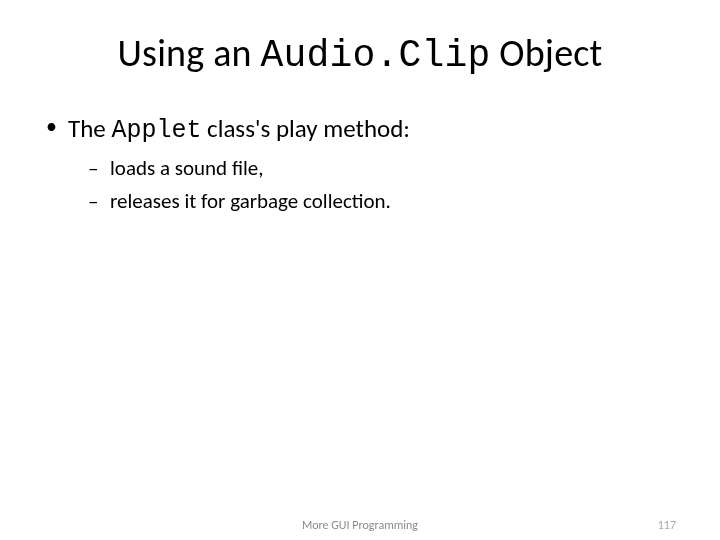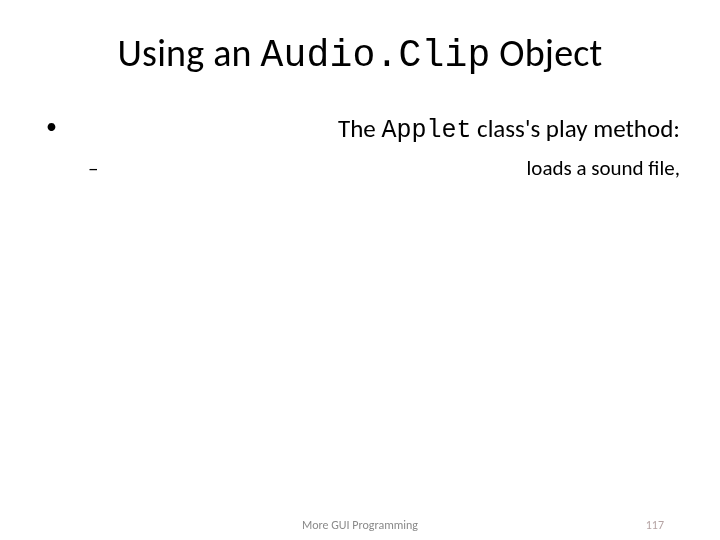--- a/index.html
+++ b/index.html
@@ -30,21 +30,20 @@
   ul.body {
     list-style: none;
     font-size: 25px;
     line-height: 1.25;
     margin-left: 2px;
   }
   ul.body > li {
     position: relative;
     padding-left: 26px;
     margin-bottom: 10px;
-    text-align: right;
   }
   ul.body > li::before {
     content: "•";
     position: absolute;
     left: 4px;
     top: 0;
     font-size: 22px;
   }
   ul.sub {
     list-style: none;
@@ -73,39 +72,40 @@
     font-size: 12px;
     color: #8a8a8a;
   }
   .footer-center {
     position: absolute;
     left: 50%;
     transform: translateX(-50%);
   }
   .footer-right {
     position: absolute;
-    right: 56px;
+    right: 44px;
     color: #b5a3a3;
   }
 </style>
 </head>
 <body>
 
 <div class="slide">
 
   <h1 class="title">
     <span>Using an </span><span class="mono">Audio.Clip</span><span> Object</span>
   </h1>
 
   <ul class="body">
 
     <li>
       <span>The </span><span class="mono">Applet</span><span> class's play method:</span>
       <ul class="sub">
         <li>loads a sound file,</li>
+        <li>releases it for garbage collection.</li>
       </ul>
     </li>
 
 
 
   </ul>
 
   <div class="footer">
     <span class="footer-center">More GUI Programming</span>
     <span class="footer-right">117</span>

